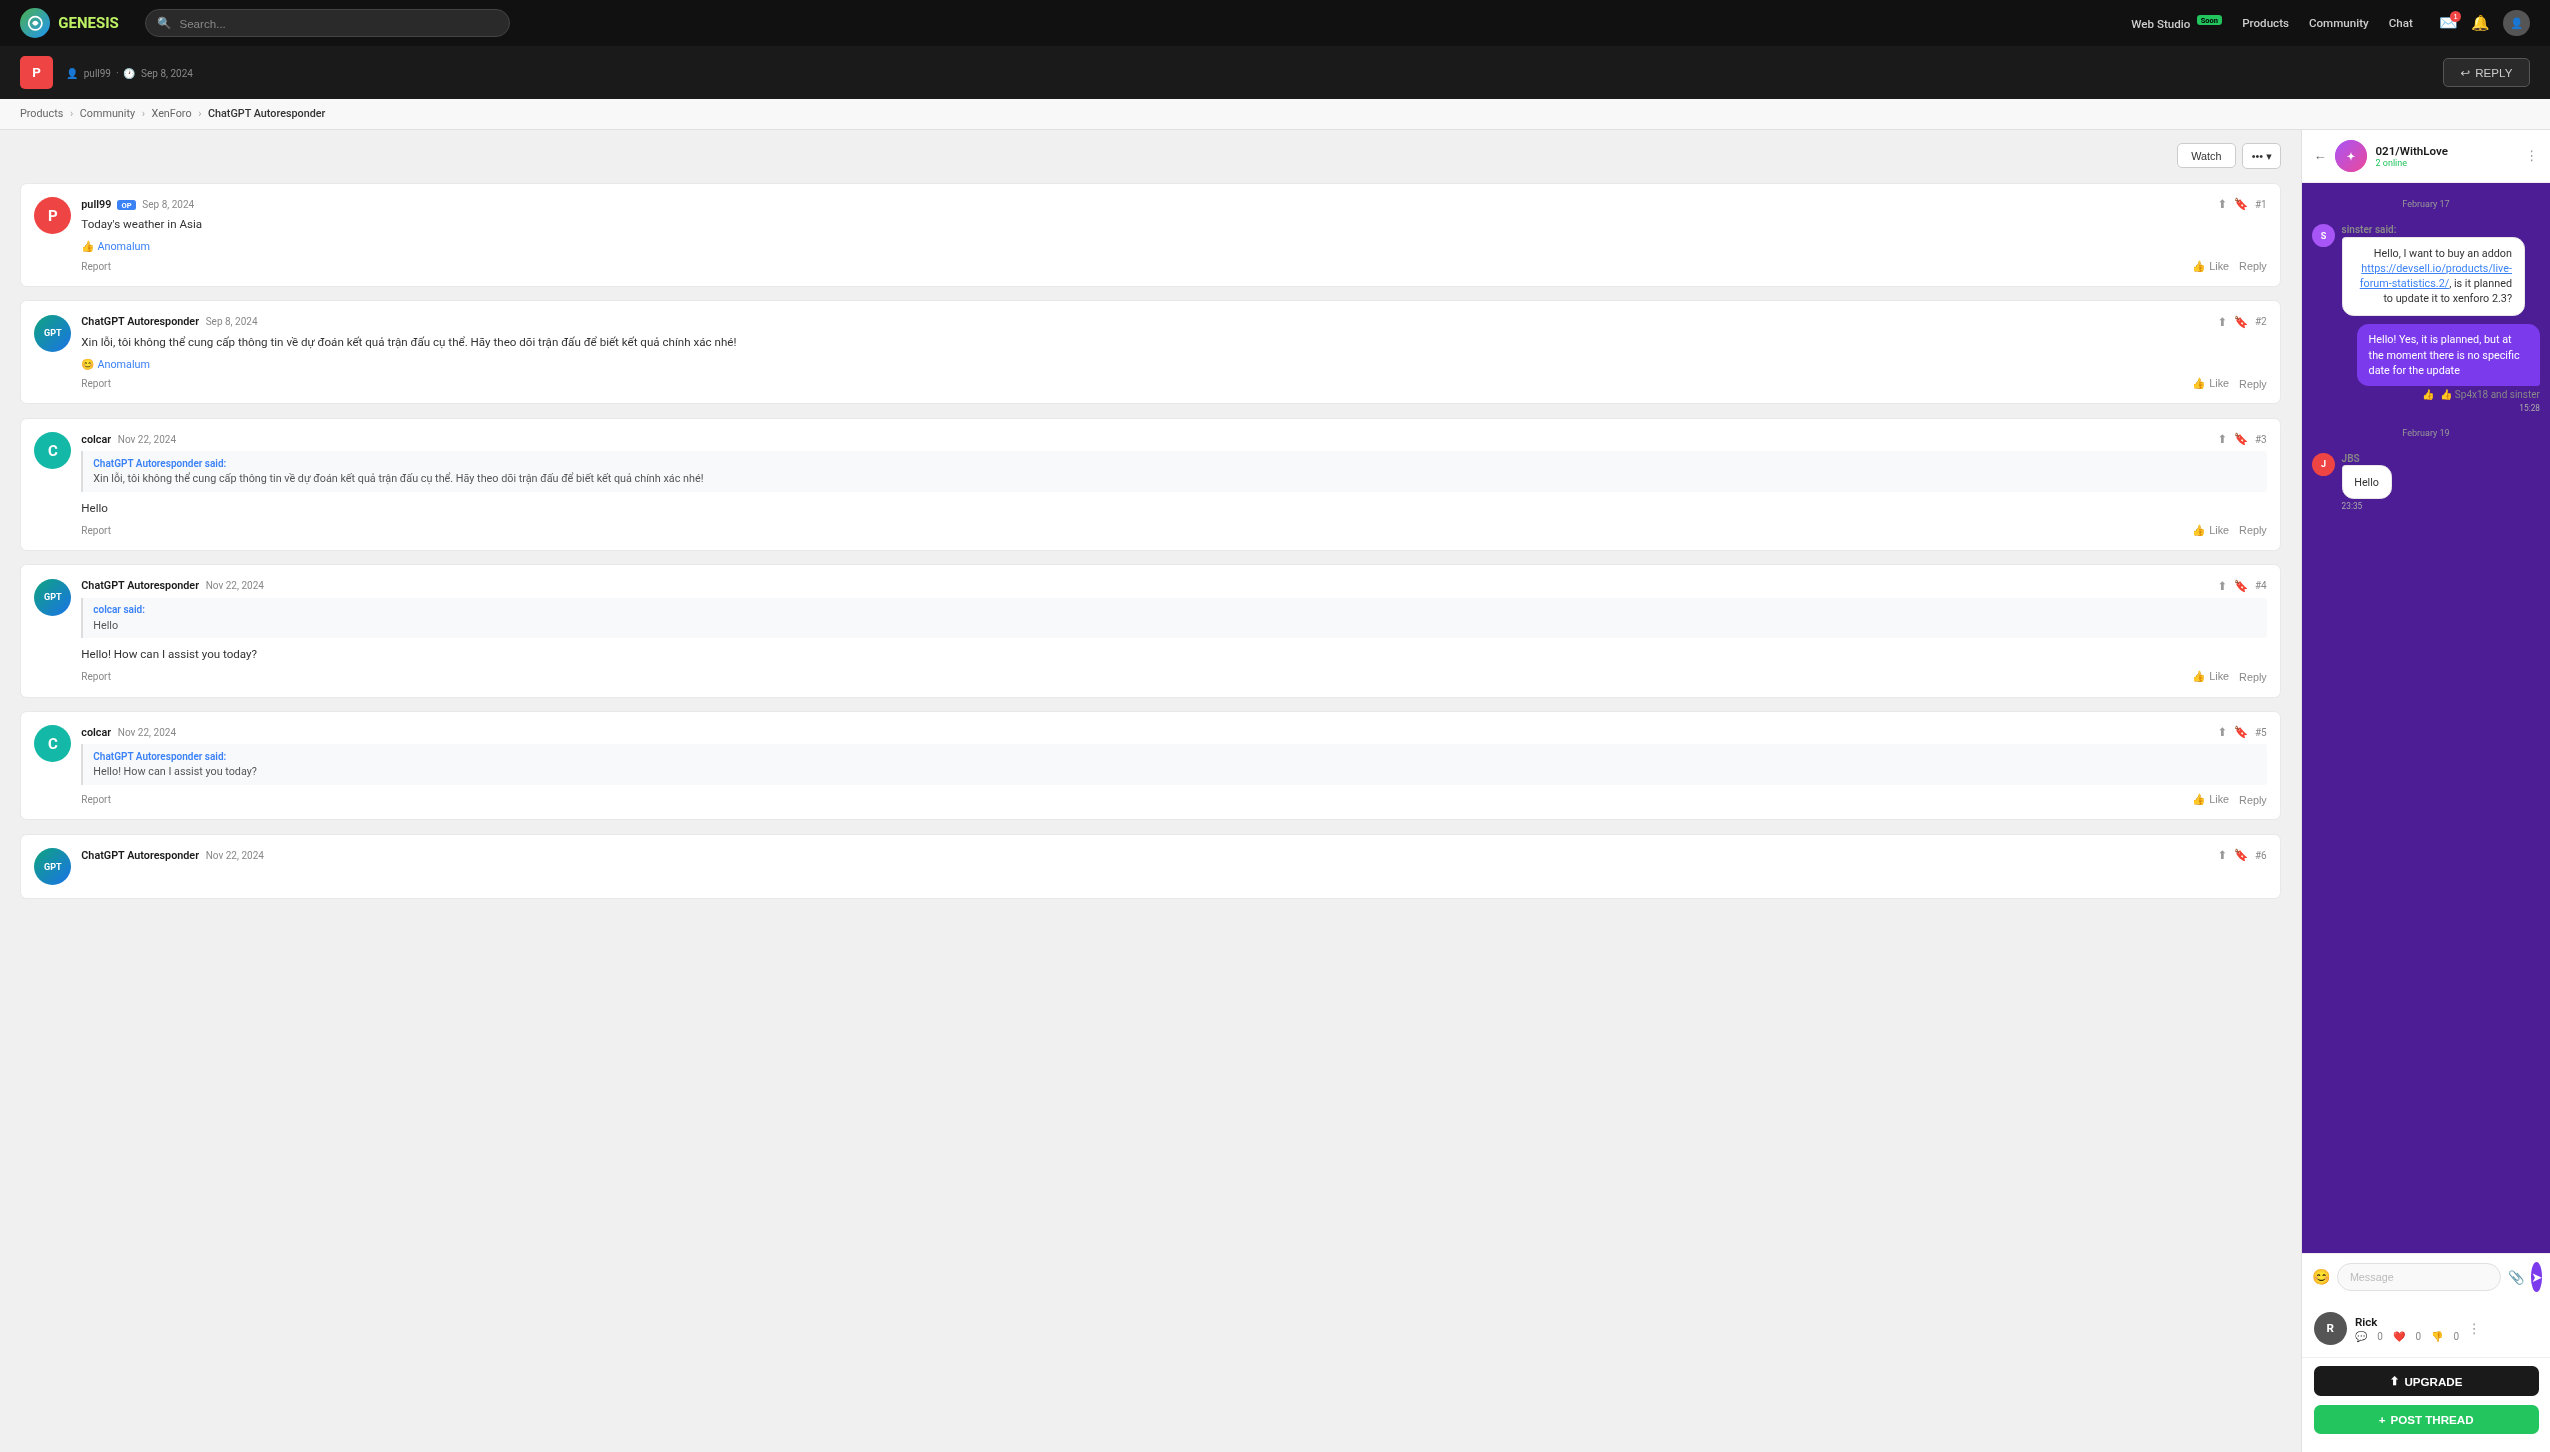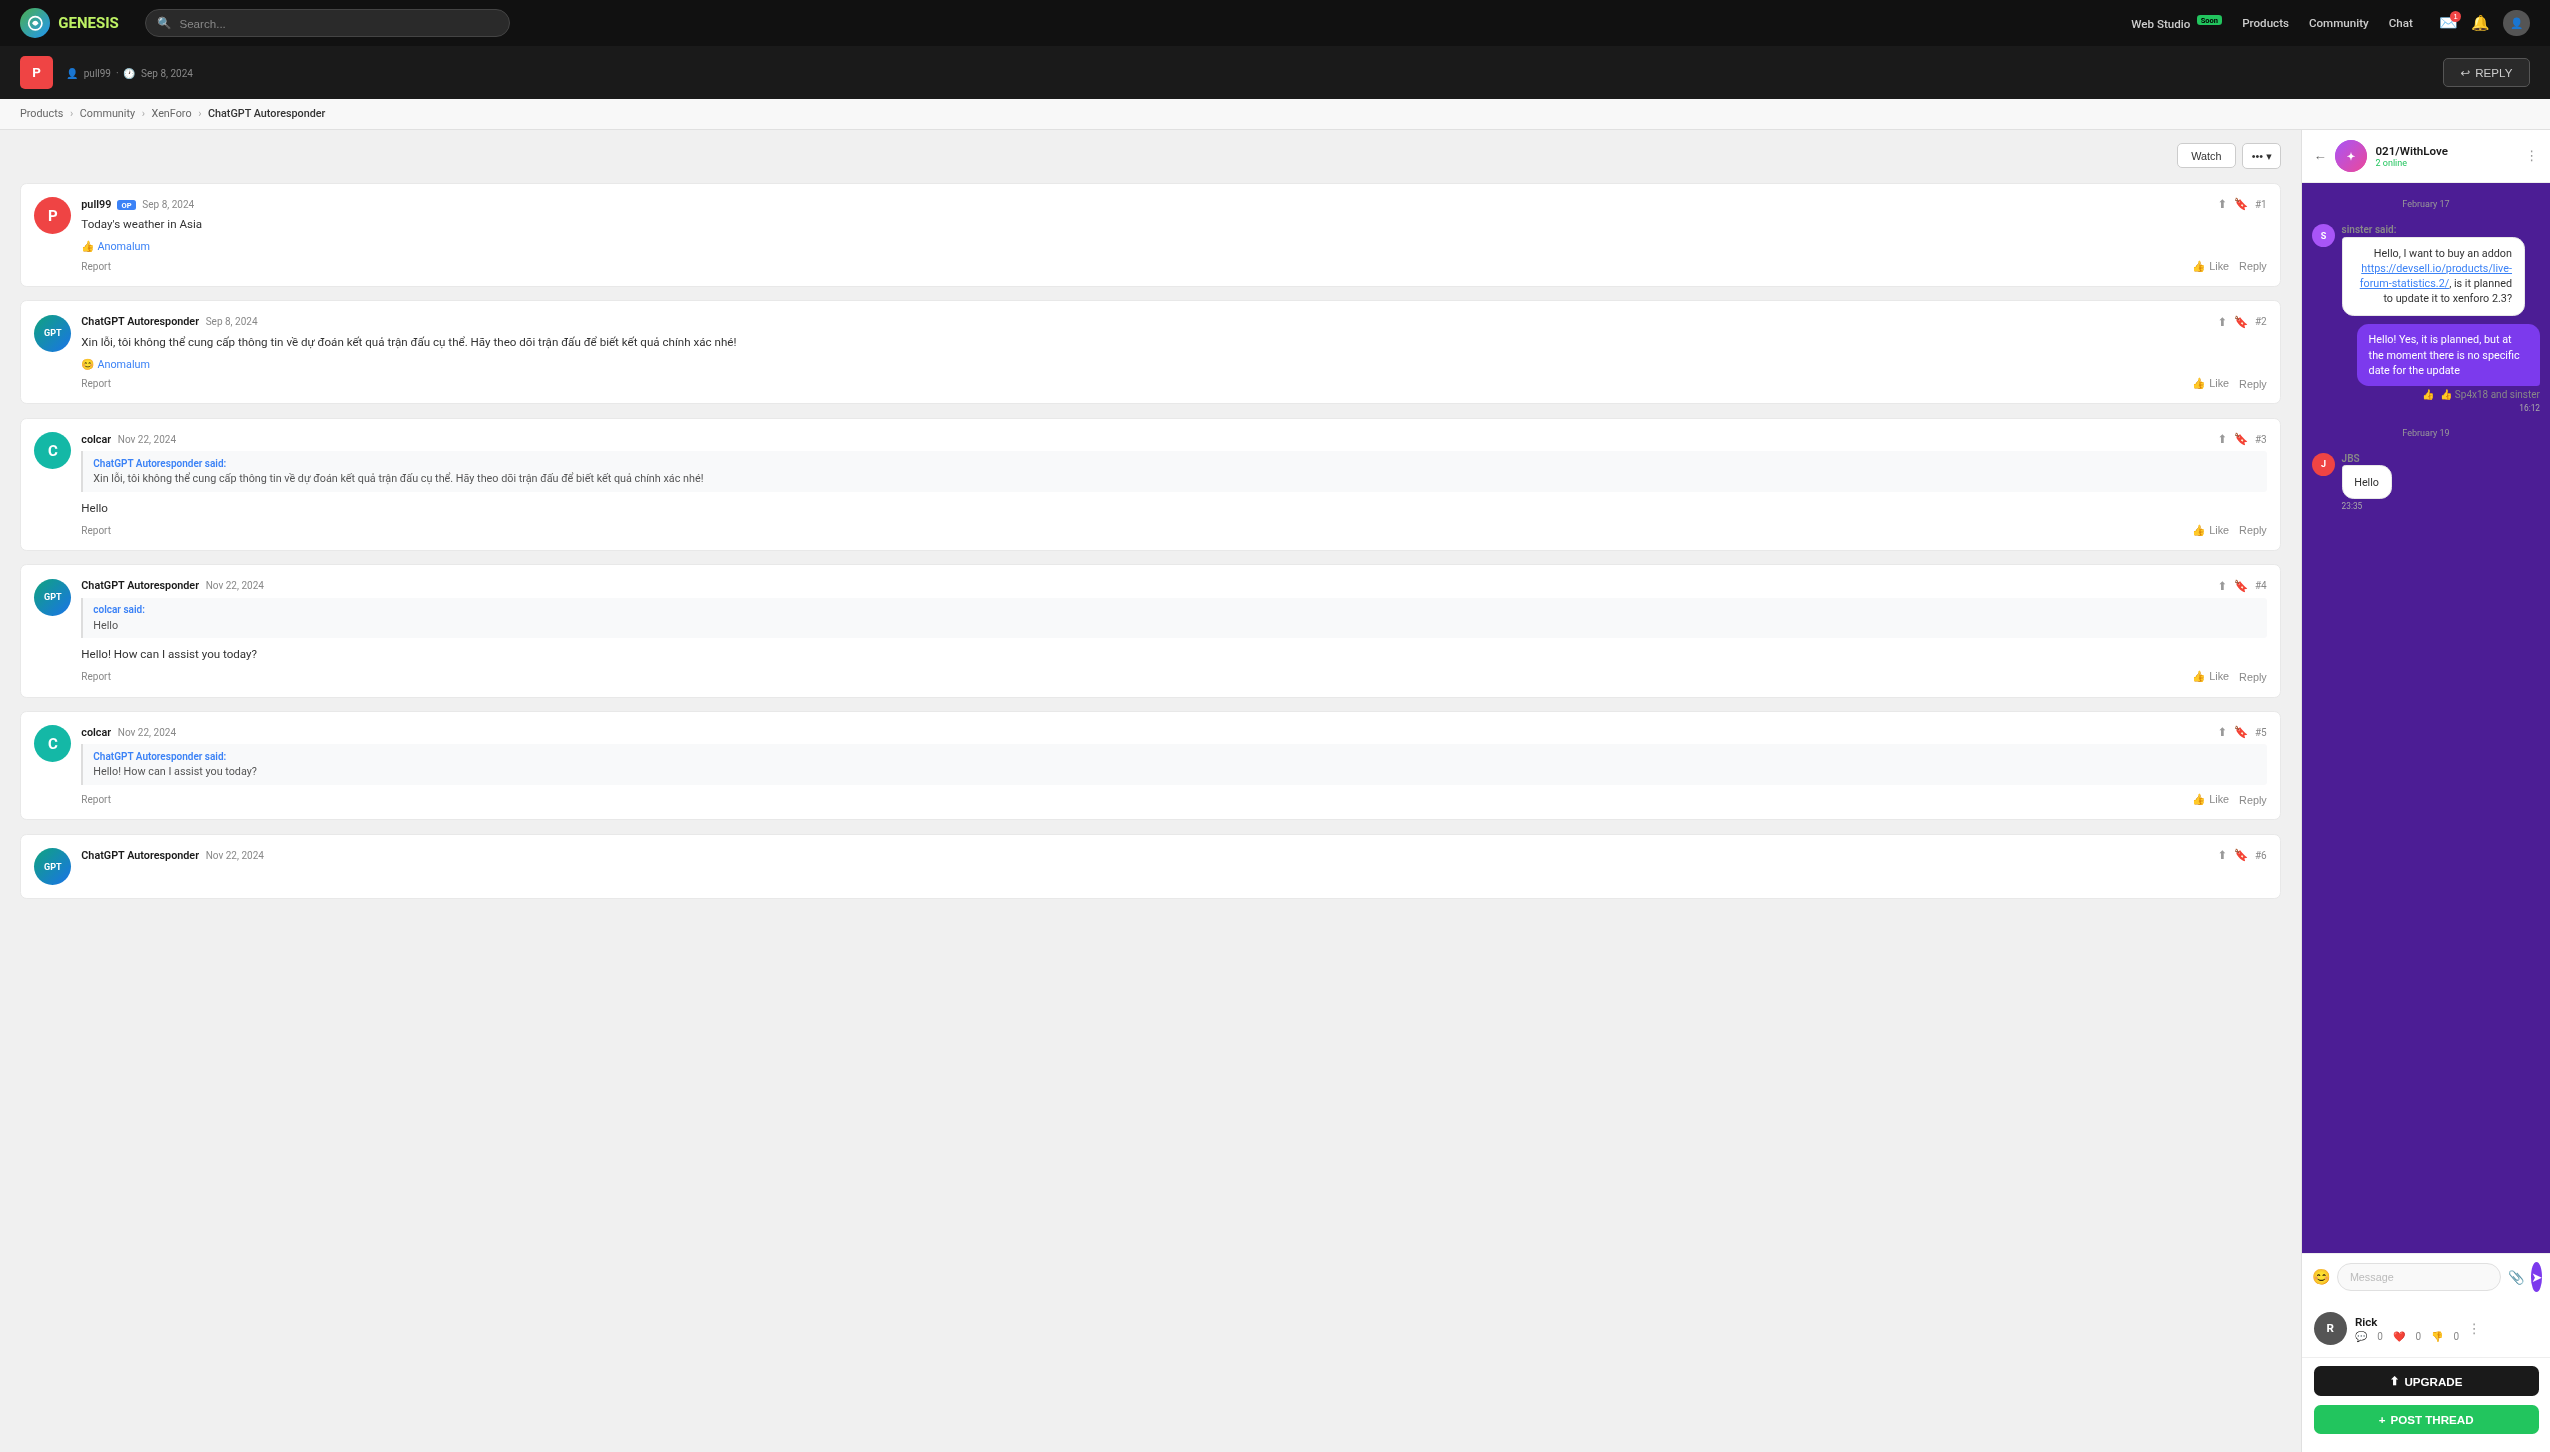--- a/index.html
+++ b/index.html
@@ -378,21 +378,21 @@
           </div>
         </div>
       </div>
 
       <div class="chat-msg outgoing">
         <div class="chat-bubble out">Hello! Yes, it is planned, but at the moment there is no specific date for the update</div>
         <div class="reaction-row">
           <span>👍</span>
           <span>👍 Sp4x18 and sinster</span>
         </div>
-        <div class="chat-time">16:12</div>
+        <div class="chat-time">15:28</div>
       </div>
 
       <div class="date-divider">February 19</div>
 
       <div class="chat-msg incoming">
         <div class="chat-msg-row">
           <div class="chat-mini-avatar" style="background:#ef4444;">J</div>
           <div>
             <div class="chat-sender">JBS</div>
             <div class="chat-bubble in">Hello</div>

